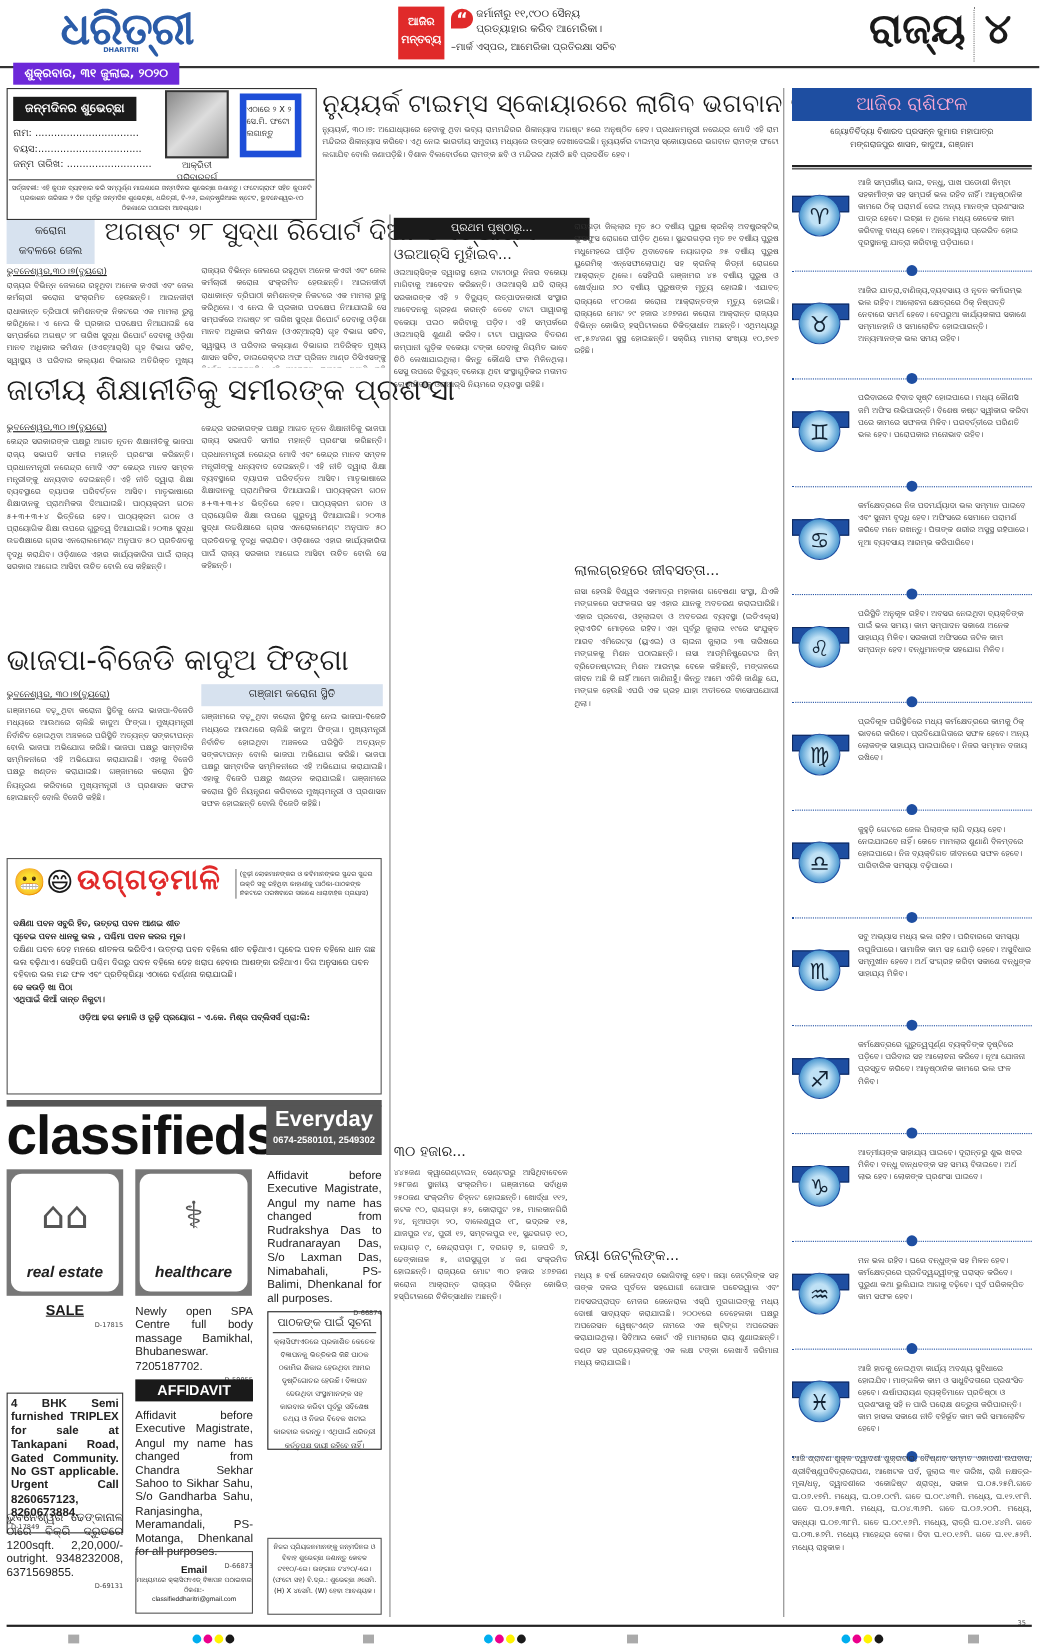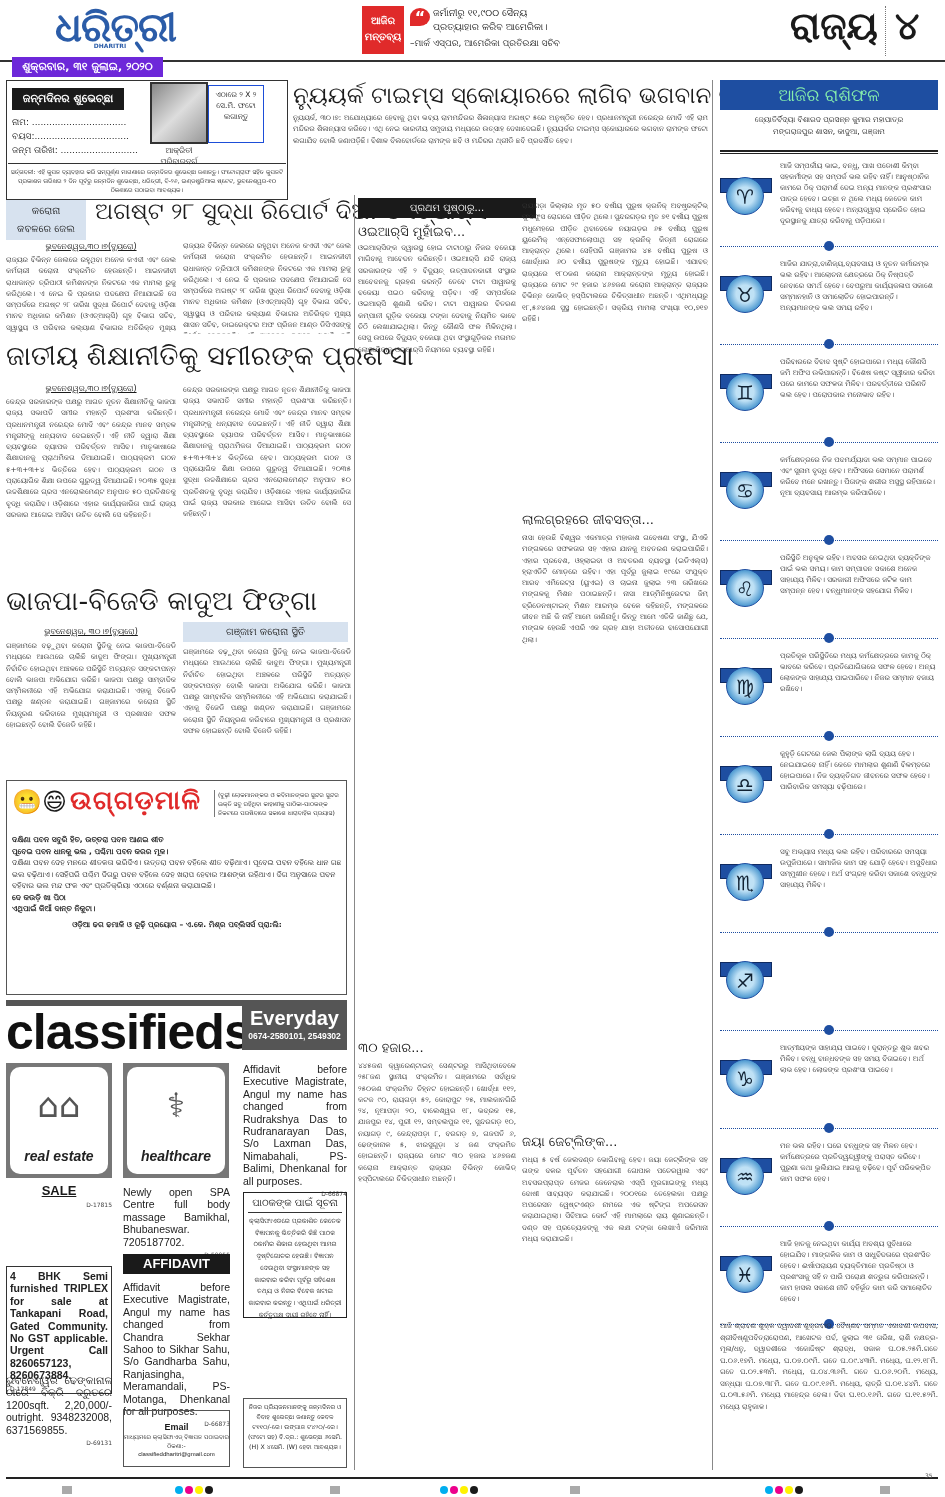--- a/index.html
+++ b/index.html
@@ -21,44 +21,44 @@
   .section-name { left: 790px; top: 4px; width: 100px; font-size: 38px; font-weight: bold; }
   .section-sep { left: 885px; top: 6px; width: 0; height: 50px; border-left: 1px dotted #777; }
   .page-num { left: 895px; top: 4px; font-size: 38px; font-weight: bold; }
 
   
   .bday { left: 6px; top: 80px; width: 282px; height: 120px; border: 1px solid #333; }
   .bday-title { left: 12px; top: 88px; width: 112px; height: 22px; background: #1a1a1a; color: #fff; font-size: 11px; font-weight: bold; text-align: center; line-height: 22px; }
   .bday-field { left: 12px; font-size: 9px; }
   .bday-photo { left: 150px; top: 82px; width: 58px; height: 62px; background: linear-gradient(135deg,#888,#ddd 50%,#999); border: 2px solid #333; }
   .bday-photo-label { left: 150px; top: 145px; width: 58px; font-size: 8px; text-align: center; line-height: 11px; }
-  .bday-placeholder { left: 208px; top: 85px; width: 56px; height: 58px; border: 1px solid #1d4ed8; font-size: 7.5px; text-align: center; padding-top: 3px; line-height: 11px; }
+  .bday-placeholder { left: 218px; top: 85px; width: 56px; height: 58px; border: 6px solid #1d4ed8; font-size: 7.5px; text-align: left; padding-top: 3px; line-height: 11px; }
   .bday-note { left: 8px; top: 163px; width: 278px; font-size: 6px; line-height: 9px; text-align: center; border-top: 1px solid #333; padding-top: 3px; }
 
   
   .hl { font-weight: normal; color: #1a1a1a; white-space: nowrap; }
   .hl-ny { left: 293px; top: 82px; font-size: 23px; }
   .hl-august { left: 95px; top: 198px; font-size: 23px; }
   .hl-jatiya { left: 6px; top: 340px; font-size: 27px; }
   .hl-bjp { left: 6px; top: 585px; font-size: 27px; }
   .tag-box { left: 6px; top: 200px; width: 80px; height: 40px; background: #d7e2ef; font-size: 10px; text-align: center; line-height: 18px; padding-top: 2px; }
   .subhead { left: 183px; top: 622px; width: 165px; height: 20px; background: #d7e2ef; font-size: 10px; text-align: center; line-height: 20px; }
 
-  .dateline { font-size: 8px; text-decoration: underline; text-align: center; }
+  .dateline { font-size: 8px; text-decoration: underline; text-align: left; }
   .txt { font-size: 7.2px; line-height: 11.3px; text-align: justify; color: #333; overflow: hidden; }
   .txt::after { content: ""; }
 
   .col-rule { width: 0; border-left: 1px solid #888; }
 
   
   .prathama-head { left: 358px; top: 198px; width: 178px; height: 20px; background: #1a1a1a; color: #fff; font-size: 10px; text-align: center; line-height: 20px; }
   .mid-subhead { font-size: 13px; }
 
   
-  .rashi-banner { left: 720px; top: 80px; width: 218px; height: 30px; background: #1e4ea1; color: #86efac; font-size: 17px; text-align: center; line-height: 30px; }
+  .rashi-banner { left: 720px; top: 80px; width: 218px; height: 30px; background: #1e4ea1; color: #f9a8d4; font-size: 17px; text-align: center; line-height: 30px; }
   .rashi-credit { left: 720px; top: 114px; width: 218px; font-size: 7.5px; text-align: center; line-height: 12px; }
   .rashi-rule { left: 720px; top: 150px; width: 218px; height: 4px; border-top: 2px solid #222; border-bottom: 1px solid #222; }
   .rashi-item { left: 720px; width: 218px; }
   .sign-label { position: absolute; left: 0; top: 18px; width: 52px; height: 15px; background: #1e4ea1; color: #fff; font-size: 9px; text-align: center; line-height: 15px; border: 1px solid #0f2a60; }
   .sign-circle { position: absolute; left: 6px; top: 17px; width: 38px; height: 38px; border-radius: 50%; background: radial-gradient(circle,#bfe1f5 35%,#4f9ad1 70%,#1e4ea1); color: #123; font-size: 20px; text-align: center; line-height: 38px; border: 1px solid #1e4ea1; }
   .sign-text { position: absolute; left: 60px; top: 0; width: 158px; font-size: 7.2px; line-height: 11px; color: #333; }
   .sign-dots { position: absolute; left: 0; width: 218px; border-top: 1px dotted #1e4ea1; }
   .sign-dot { position: absolute; left: 104px; width: 10px; height: 10px; border-radius: 50%; background: #1e4ea1; }
   .panjika { left: 720px; top: 1320px; width: 218px; font-size: 7.2px; line-height: 11.5px; color: #333; text-align: justify; }
 
@@ -301,20 +301,21 @@
     <div class="abs rashi-item" style="top: 846px; height: 92px;">
       <div class="sign-label">ବିଛା</div>
       <div class="sign-circle">♏</div>
       <div class="sign-text">ସବୁ ଅଭ୍ୟାସ ମଧ୍ୟ ଭଲ ରହିବ। ପରିବାରରେ ସମସ୍ୟା ଉପୁଜିପାରେ। ସାମାଜିକ କାମ ସହ ଯୋଡ଼ି ହେବେ। ଅସୁବିଧାର ସମ୍ମୁଖୀନ ହେବେ। ଅର୍ଥ ସଂଗ୍ରହ କରିବା ସକାଶେ ବନ୍ଧୁଙ୍କ ସାହାଯ୍ୟ ମିଳିବ।</div>
       <div class="sign-dots" style="top:86px"></div>
       <div class="sign-dot" style="top:81px"></div>
     </div>
     <div class="abs rashi-item" style="top: 944px; height: 92px;">
       <div class="sign-label">ଧନୁ</div>
       <div class="sign-circle">♐</div>
+      <div class="sign-text">କର୍ମକ୍ଷେତ୍ରରେ ଗୁରୁତ୍ୱପୂର୍ଣ୍ଣ ବ୍ୟକ୍ତିଙ୍କ ଦୃଷ୍ଟିରେ ପଡ଼ିବେ। ପରିବାର ସହ ଆଲୋଚନା କରିବେ। ନୂଆ ଯୋଜନା ପ୍ରସ୍ତୁତ କରିବେ। ଆନୁଷ୍ଠାନିକ କାମରେ ଭଲ ଫଳ ମିଳିବ।</div>
       <div class="sign-dots" style="top:86px"></div>
       <div class="sign-dot" style="top:81px"></div>
     </div>
     <div class="abs rashi-item" style="top: 1042px; height: 92px;">
       <div class="sign-label">ମକର</div>
       <div class="sign-circle">♑</div>
       <div class="sign-text">ଆତ୍ମୀୟଙ୍କ ସାହାଯ୍ୟ ପାଇବେ। ଦୂରାନ୍ତରୁ ଶୁଭ ଖବର ମିଳିବ। ବନ୍ଧୁ ବାନ୍ଧବଙ୍କ ସହ ସମୟ ବିତାଇବେ। ଅର୍ଥ ଲାଭ ହେବ। ଲୋକଙ୍କ ପ୍ରଶଂସା ପାଇବେ।</div>
       <div class="sign-dots" style="top:86px"></div>
       <div class="sign-dot" style="top:81px"></div>
     </div>

